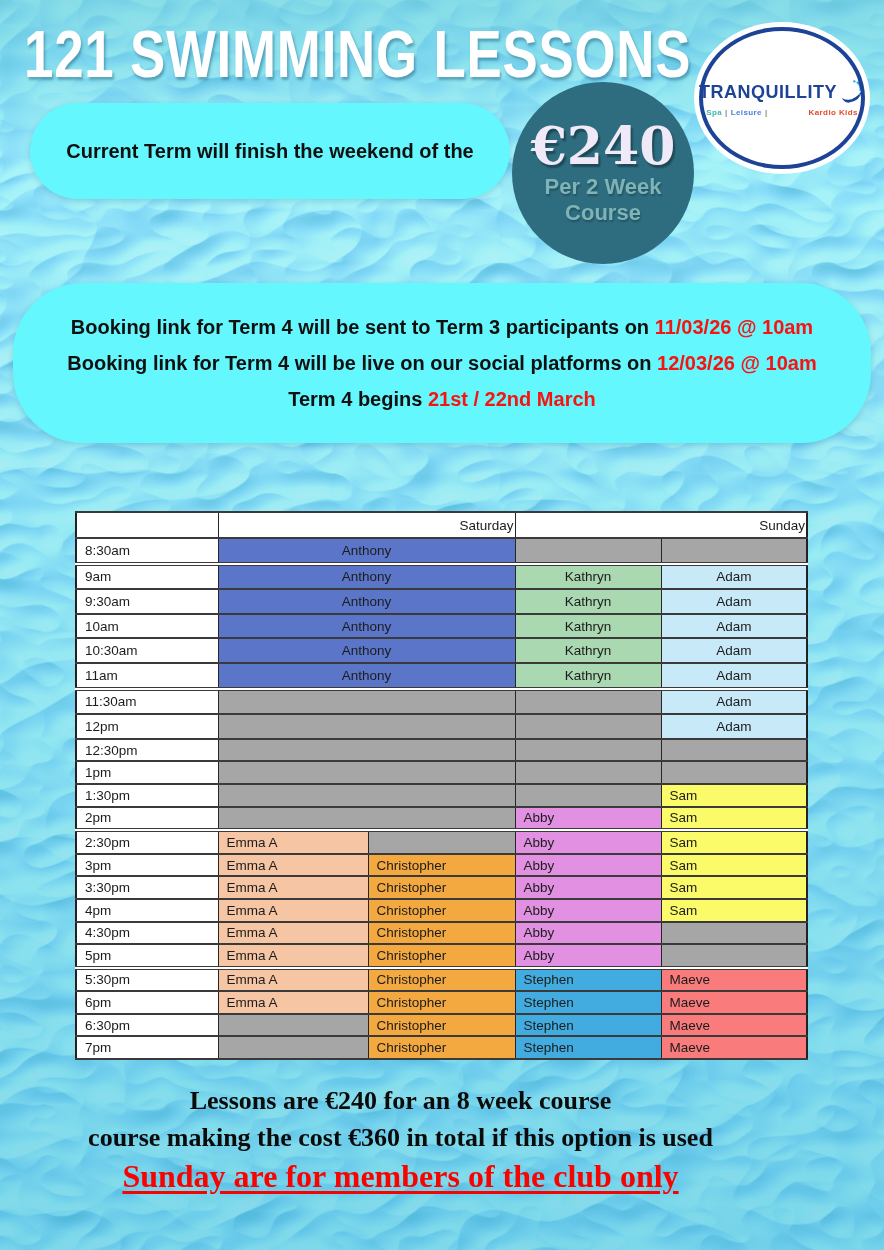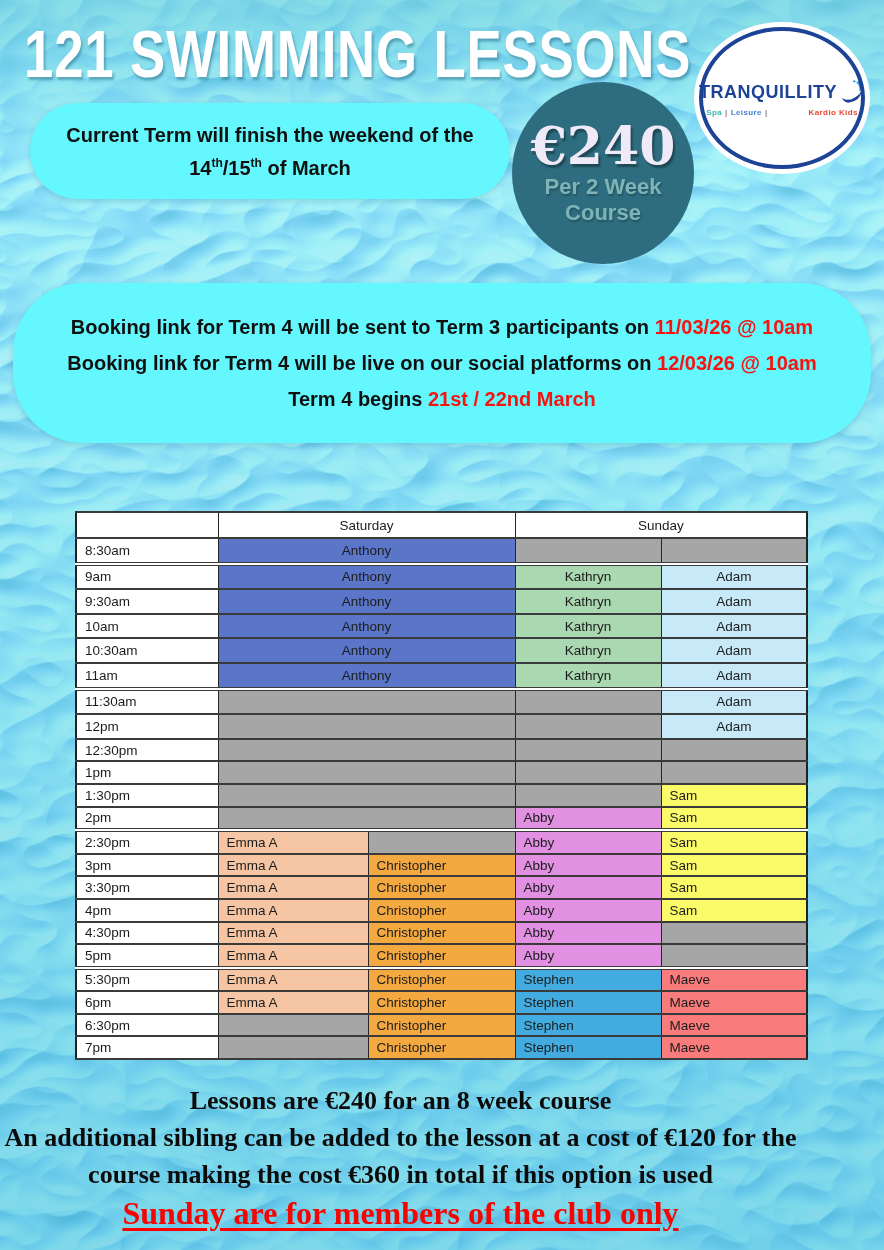--- a/index.html
+++ b/index.html
@@ -66,21 +66,21 @@
   .red{color:#f81310;}
 
   
   .schedule{
     position:absolute;left:75px;top:511px;width:731px;z-index:1;
     border-collapse:collapse;background:#ffffff;
     font-size:13.5px;color:#1c1c1c;table-layout:fixed;
     border:2px solid #222222;
   }
   .schedule th{
-    height:22px;font-weight:400;text-align:center;background:#ffffff;
+    height:22px;font-weight:400;text-align:right;background:#ffffff;
     border:1px solid #262626;border-top:2px solid #3a3a3a;border-bottom:2px solid #3a3a3a;
   }
   .schedule td{
     height:20.6px;padding:0 0 0 8px;text-align:left;overflow:hidden;white-space:nowrap;
     border-left:1px solid #262626;border-right:1px solid #262626;
     border-top:2px solid #3a3a3a;border-bottom:2px solid #3a3a3a;
   }
   .schedule td.center{text-align:center;padding:1px;}
   .schedule td.time{background:#ffffff;}
   .schedule tr.thick td{border-bottom:4px double #3a3a3a;}
@@ -129,21 +129,20 @@
       <circle cx="33" cy="26" r="1.6" fill="#2ba8dc"></circle>
     </svg>
   </div>
   <div class="tagline">
     <span class="tag-spa">Spa</span><span class="tag-sep">|</span><span class="tag-leisure">Leisure</span><span class="tag-sep">|</span><span class="tag-kardio">Kardio Kids</span>
   </div>
 </div>
 
 <div class="layer bubble1">
   <div>Current Term will finish the weekend of the</div>
-  <div><span>14</span><sup>th</sup><span>/</span><span>15</span><sup>th</sup><span> of March</span></div>
 </div>
 
 <div class="layer price-circle">
   <div class="price-amount">€240</div>
   <div class="price-sub">Per 2 Week</div>
   <div class="price-sub">Course</div>
 </div>
 
 <div class="layer bubble2">
   <div class="book-line"><span>Booking link for Term 4 will be sent to Term 3 participants on </span><span class="red">11/03/26 @ 10am</span></div>
@@ -307,16 +306,15 @@
         <td style="background: rgb(166, 166, 166);"></td>
         <td style="background: rgb(243, 169, 63);">Christopher</td>
         <td style="background: rgb(66, 172, 224);">Stephen</td>
         <td style="background: rgb(249, 123, 123);">Maeve</td>
       </tr>
     </tbody>
 </table>
 
 <div class="layer footer">
   <div class="f-line">Lessons are €240 for an 8 week course</div>
-  <div class="f-line">An additional sibling can be added to the lesson at a cost of €120 for the</div>
   <div class="f-line">course making the cost €360 in total if this option is used</div>
   <div class="f-red">Sunday are for members of the club only</div>
 </div>
 
 </body></html>

